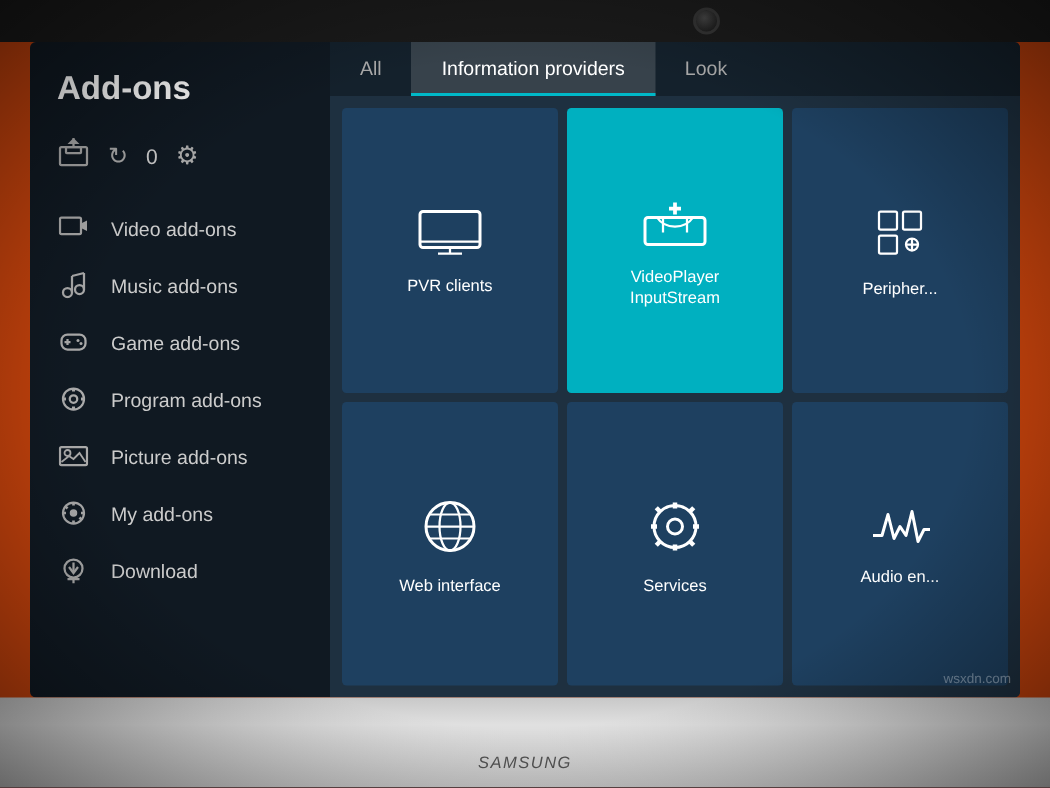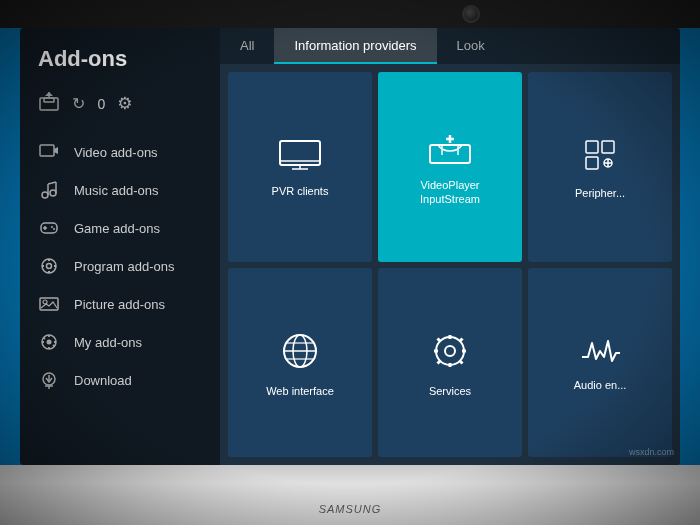--- a/index.html
+++ b/index.html
@@ -11,21 +11,21 @@
       font-family: 'Arial', sans-serif;
       overflow: hidden;
       position: relative;
     }
 
     
     .photo-bg {
       position: absolute;
       width: 700px;
       height: 525px;
-      background: #0369a1;
+      background: #c2410c;
       overflow: hidden;
       padding-left: 13px;
     }
 
     
     .photo-bg::before {
       content: '';
       position: absolute;
       inset: 0;
       background: radial-gradient(ellipse at center, transparent 60%, rgba(0,0,0,0.5) 100%);

